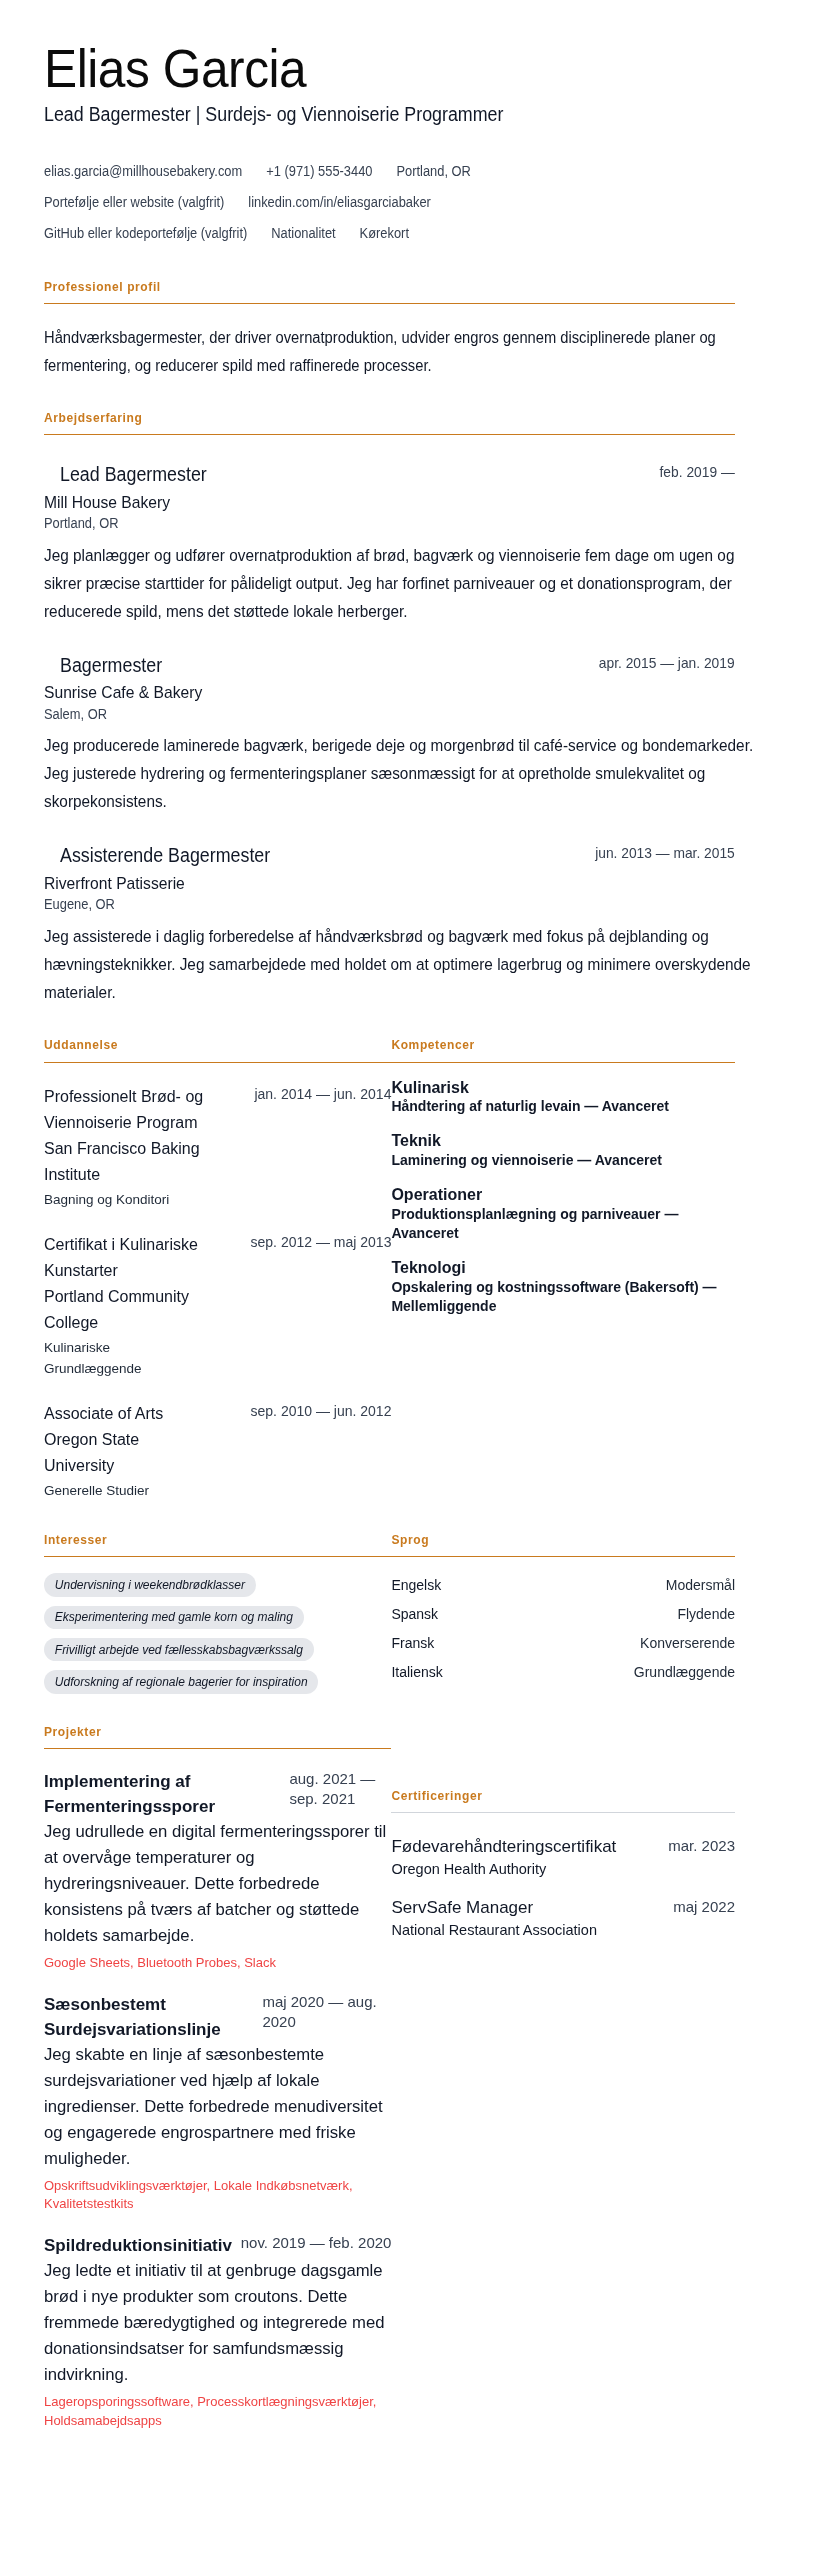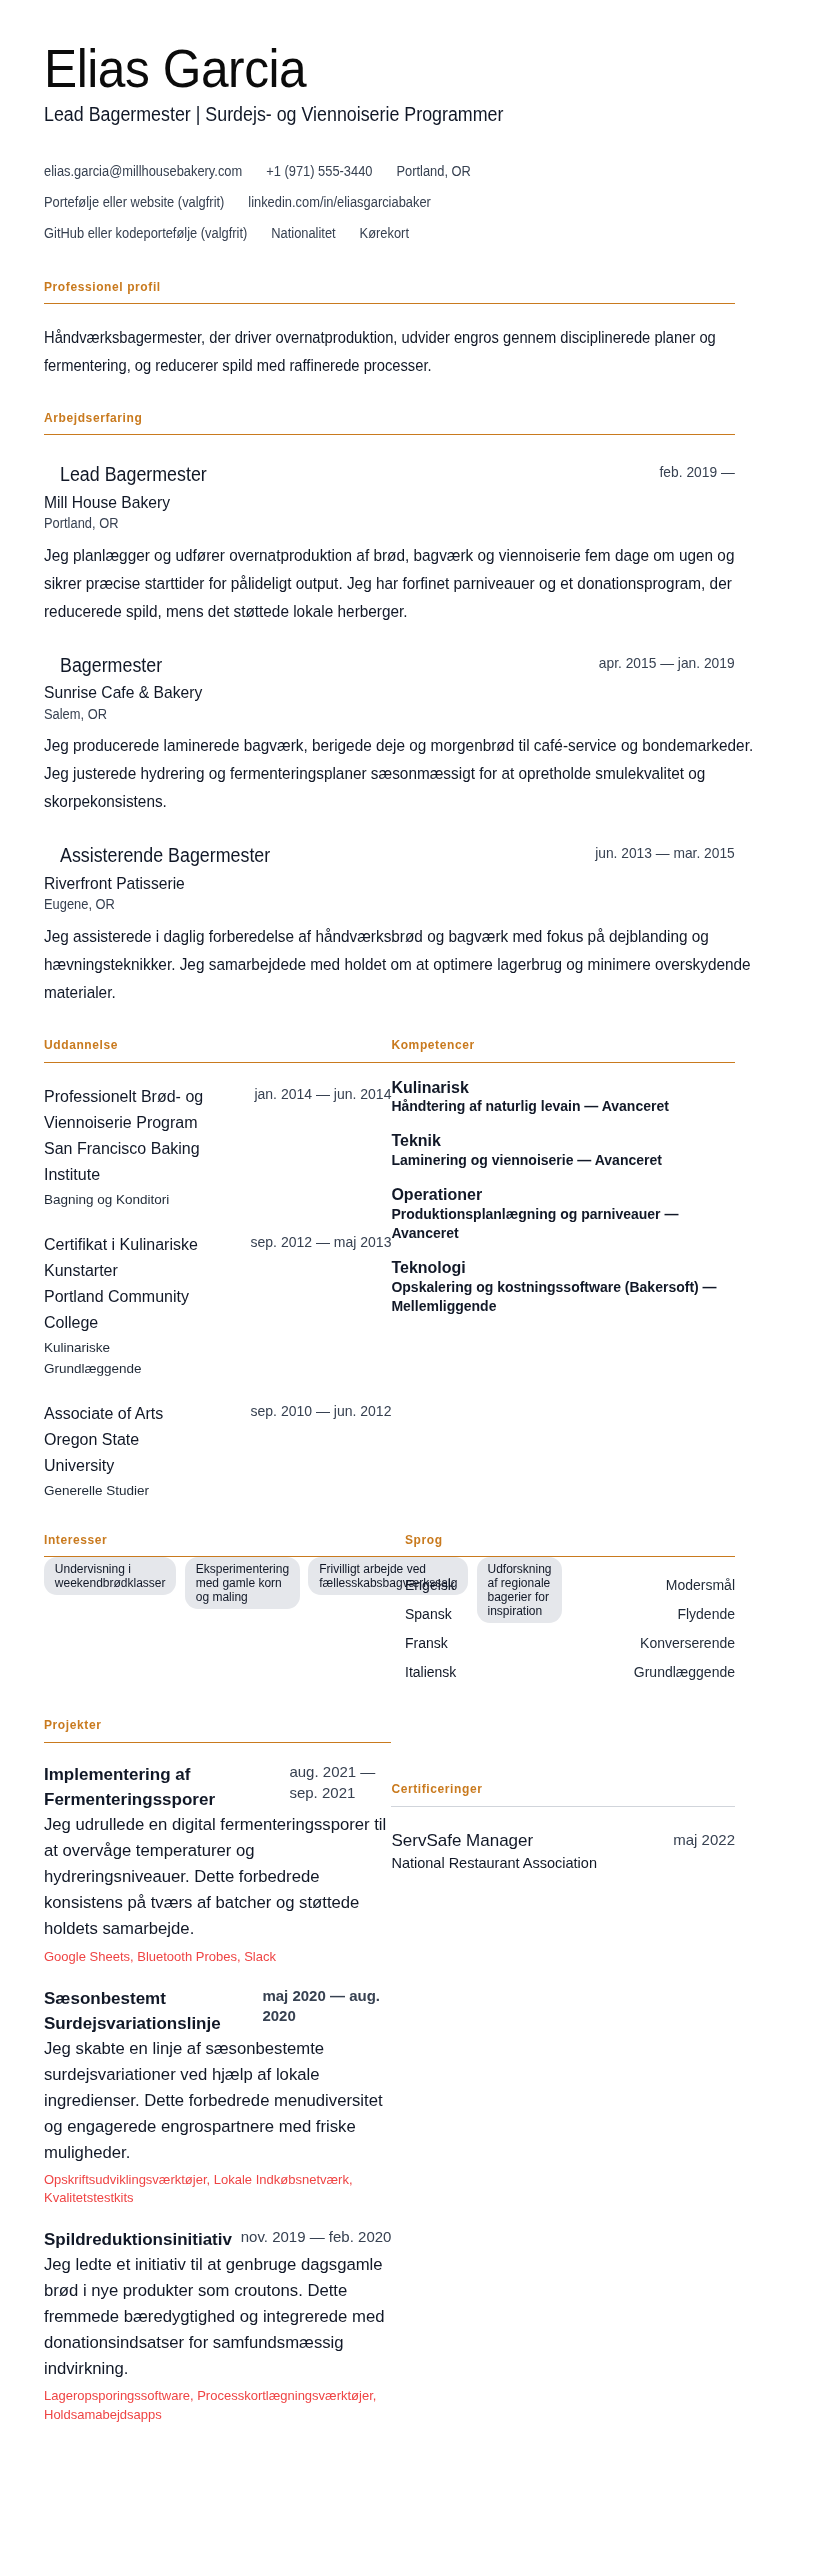--- a/index.html
+++ b/index.html
@@ -43,21 +43,21 @@
   .edu-degree { font-size: 16px; font-weight: 500; line-height: 26px; color: #111827; max-width: 183px; }
   .edu-date { font-size: 14px; color: #374151; white-space: nowrap; line-height: 21.5px; }
   .edu-school { font-size: 16px; line-height: 26px; color: #111827; max-width: 194px; }
   .edu-field { font-size: 13.5px; line-height: 20.5px; color: #1f2937; max-width: 161px; margin-top: 2.2px; }
 
   .skill { margin-top: 15px; }
   .skills-wrap { margin-top: 6.5px; }
   .skill-cat { font-size: 16px; font-weight: 600; color: #111827; line-height: 19.4px; }
   .skill-val { font-size: 14px; color: #111827; line-height: 19.4px; font-weight: bold; }
 
-  .chips { display: flex; flex-direction: row; align-items: flex-start; gap: 8.6px; }
+  .chips { margin-top: 16px; display: flex; flex-direction: column; align-items: flex-start; gap: 8.6px; font-style: italic; }
   .chip { background: #e5e7eb; border-radius: 13px; padding: 4.8px 10.8px; font-size: 12px; font-weight: 500; color: #111827; }
 
   .langs { margin-top: 14px; }
   .lang-row { display: flex; justify-content: space-between; font-size: 14px; line-height: 29px; color: #111827; }
   .lang-level { color: #1f2937; }
 
   .proj { margin-top: 19.4px; }
   .proj-head { display: flex; justify-content: space-between; align-items: flex-start; gap: 5.4px; }
   .proj-name { font-size: 17px; font-weight: 700; line-height: 25px; color: #111827; max-width: 237px; }
   .proj-date { font-size: 15px; color: #374151; line-height: 20.5px; max-width: 118px; text-align: left; }
@@ -235,39 +235,46 @@
           <div class="proj-name" style="max-width:205px;">Implementering af Fermenteringssporer</div>
           <div class="proj-date" style="max-width:102px;">aug. 2021 — sep. 2021</div>
         </div>
         <p class="proj-desc">Jeg udrullede en digital fermenteringssporer til at overvåge temperaturer og hydreringsniveauer. Dette forbedrede konsistens på tværs af batcher og støttede holdets samarbejde.</p>
         <div class="proj-tech">Google Sheets, Bluetooth Probes, Slack</div>
       </div>
 
       <div class="proj">
         <div class="proj-head">
           <div class="proj-name" style="max-width:205px;">Sæsonbestemt Surdejsvariationslinje</div>
-          <div class="proj-date" style="max-width:129px;font-weight:bold;">maj 2020 — aug. 2020</div>
+          <div class="proj-date" style="max-width:129px;">maj 2020 — aug. 2020</div>
         </div>
         <p class="proj-desc">Jeg skabte en linje af sæsonbestemte surdejsvariationer ved hjælp af lokale ingredienser. Dette forbedrede menudiversitet og engagerede engrospartnere med friske muligheder.</p>
         <div class="proj-tech">Opskriftsudviklingsværktøjer, Lokale Indkøbsnetværk, Kvalitetstestkits</div>
       </div>
 
       <div class="proj">
         <div class="proj-head">
           <div class="proj-name">Spildreduktionsinitiativ</div>
           <div class="proj-date" style="max-width:none; white-space:nowrap;">nov. 2019 — feb. 2020</div>
         </div>
         <p class="proj-desc">Jeg ledte et initiativ til at genbruge dagsgamle brød i nye produkter som croutons. Dette fremmede bæredygtighed og integrerede med donationsindsatser for samfundsmæssig indvirkning.</p>
         <div class="proj-tech">Lageropsporingssoftware, Processkortlægningsværktøjer, Holdsamabejdsapps</div>
       </div>
     </section>
 
     <section class="col-right certs-section">
       <h2 class="section-title gray-rule">Certificeringer</h2>
 
+      <div class="cert">
+        <div class="cert-head">
+          <div class="cert-name">Fødevarehåndteringscertifikat</div>
+          <div class="cert-date">mar. 2023</div>
+        </div>
+        <div class="cert-issuer">Oregon Health Authority</div>
+      </div>
 
       <div class="cert">
         <div class="cert-head">
           <div class="cert-name">ServSafe Manager</div>
           <div class="cert-date">maj 2022</div>
         </div>
         <div class="cert-issuer">National Restaurant Association</div>
       </div>
     </section>
   </div>

